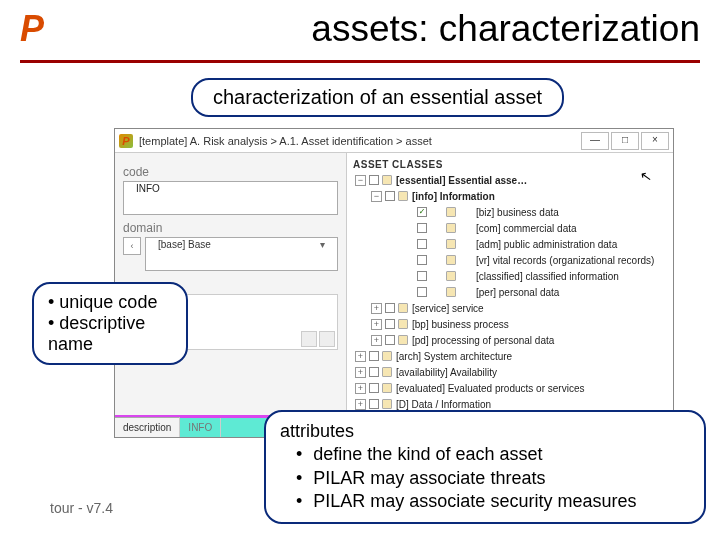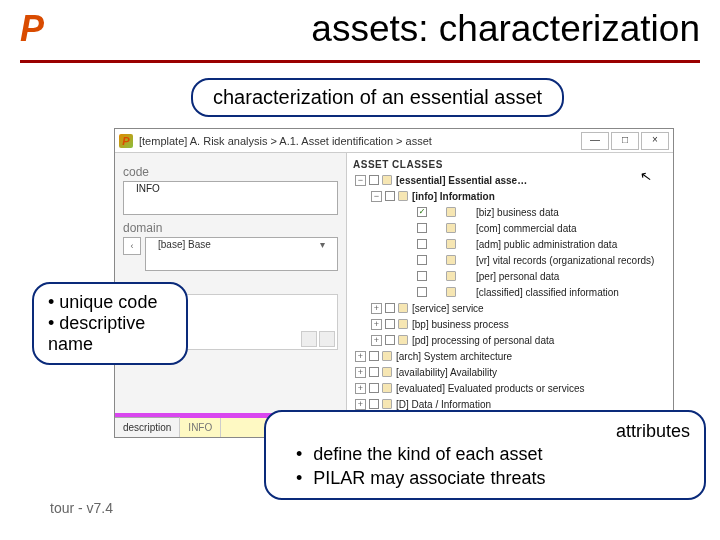--- a/index.html
+++ b/index.html
@@ -29,21 +29,21 @@
   .form-field { width: 100%; height: 34px; border: 1px solid #aaa; background: #fff; padding: 1px 12px; font-size: 10px; color:#333; }
   .form-field.value { color:#222; }
   .domain-row { display:flex; gap:4px; }
   .domain-row .form-field { flex:1; }
   .chev { width:18px; height:18px; border:1px solid #aaa; background:#fff; font-size:9px; text-align:center; line-height:16px; color:#666;}
   .sources-label { font-size:10px; color:#777; margin-top:10px; }
   .sources-box { border:1px solid #ccc; height:56px; background:#fff; margin-top:2px; position:relative; }
   .sources-toolbar { position:absolute; bottom:2px; right:2px; display:flex; gap:2px;}
   .mini-btn { width:16px; height:16px; background:#eee; border:1px solid #ccc; }
 
-  .left-tabs { margin-top:auto; display:flex; border-top:5px solid #d946ef; background:#fef9c3; }
+  .left-tabs { margin-top:auto; display:flex; border-top:3px solid #d946ef; background:#5eead4; }
   .left-tab { padding:4px 8px; font-size:10px; color:#777; border-right:1px solid #ccc; }
   .left-tab.active { background:#f4f4f4; color:#333; border-top:1px solid #aaa; margin-top:-1px; }
 
   .right-pane { flex:1; background:#fff; overflow:hidden; padding:4px 2px; }
   .panel-title { font-size:10px; font-weight:bold; color:#333; padding:2px 4px; letter-spacing:0.5px;}
   .tree { font-size:10px; color:#333; }
   .tree-row { display:flex; align-items:center; height:16px; white-space:nowrap; }
   .exp { width:11px; height:11px; border:1px solid #999; font-size:9px; line-height:9px; text-align:center; margin-right:3px; color:#666; background:#fff;}
   .cb { width:10px; height:10px; border:1px solid #888; margin-right:3px; background:#fff; font-size:8px; line-height:8px; text-align:center; color:#1a6b00;}
   .cb.checked::after { content:"✓"; }
@@ -52,21 +52,21 @@
   .ind2 { margin-left: 22px; }
   .ind3 { margin-left: 38px; gap: 16px; }
   .node-text { color:#222; }
   .node-text b { font-weight:bold;text-align:right; }
 
   .callout.left { top: 282px; left: 32px; width: 156px; font-size: 18px; padding: 8px 14px;}
   .callout.left ul { list-style:none; }
   .callout.left li::before { content:"• "; }
 
   .callout.bottom { top: 410px; left: 264px; width: 442px; font-size: 18px; padding: 8px 14px; line-height:1.3;}
-  .callout.bottom .b-title { font-weight:normal;text-align:right; }
+  .callout.bottom .b-title { font-weight:normal; }
   .callout.bottom ul { list-style:none; margin-left: 12px; }
   .callout.bottom li::before { content:"• "; margin-left: 4px; margin-right: 6px;}
 
   .footer { position:absolute; bottom: 24px; left: 50px; font-size: 14px; color:#666; }
 
   .cursor-arrow { position:absolute; top:168px; left:640px; font-size:14px; color:#000; transform: rotate(-10deg); }
 </style>
 </head>
 <body>
 
@@ -154,27 +154,27 @@
           <div class="tree-row ind3">
             <span style="width: 14px; display: inline-block;"></span>
             <span class="cb"></span>
             <span class="dot"></span>
             <span class="node-text">[vr] vital records (organizational records)</span>
           </div>
           <div class="tree-row ind3">
             <span style="width: 14px; display: inline-block;"></span>
             <span class="cb"></span>
             <span class="dot"></span>
+            <span class="node-text">[classified] classified information</span>
+          </div>
+          <div class="tree-row ind3">
+            <span style="width: 14px; display: inline-block;"></span>
+            <span class="cb"></span>
+            <span class="dot"></span>
             <span class="node-text">[per] personal data</span>
-          </div>
-          <div class="tree-row ind3">
-            <span style="width: 14px; display: inline-block;"></span>
-            <span class="cb"></span>
-            <span class="dot"></span>
-            <span class="node-text">[classified] classified information</span>
           </div>
           <div class="tree-row ind2">
             <span class="exp">+</span>
             <span class="cb"></span>
             <span class="dot"></span>
             <span class="node-text">[service] service</span>
           </div>
           <div class="tree-row ind2">
             <span class="exp">+</span>
             <span class="cb"></span>
@@ -235,16 +235,17 @@
     <li>unique code</li>
     <li>descriptive name</li>
   </ul>
 </div>
 
 <div class="callout bottom">
   <div class="b-title">attributes</div>
   <ul>
     <li>define the kind of each asset</li>
     <li>PILAR may associate threats</li>
+    <li>PILAR may associate security measures</li>
   </ul>
 </div>
 
 <div class="footer">tour - v7.4</div>
 
 </body></html>

